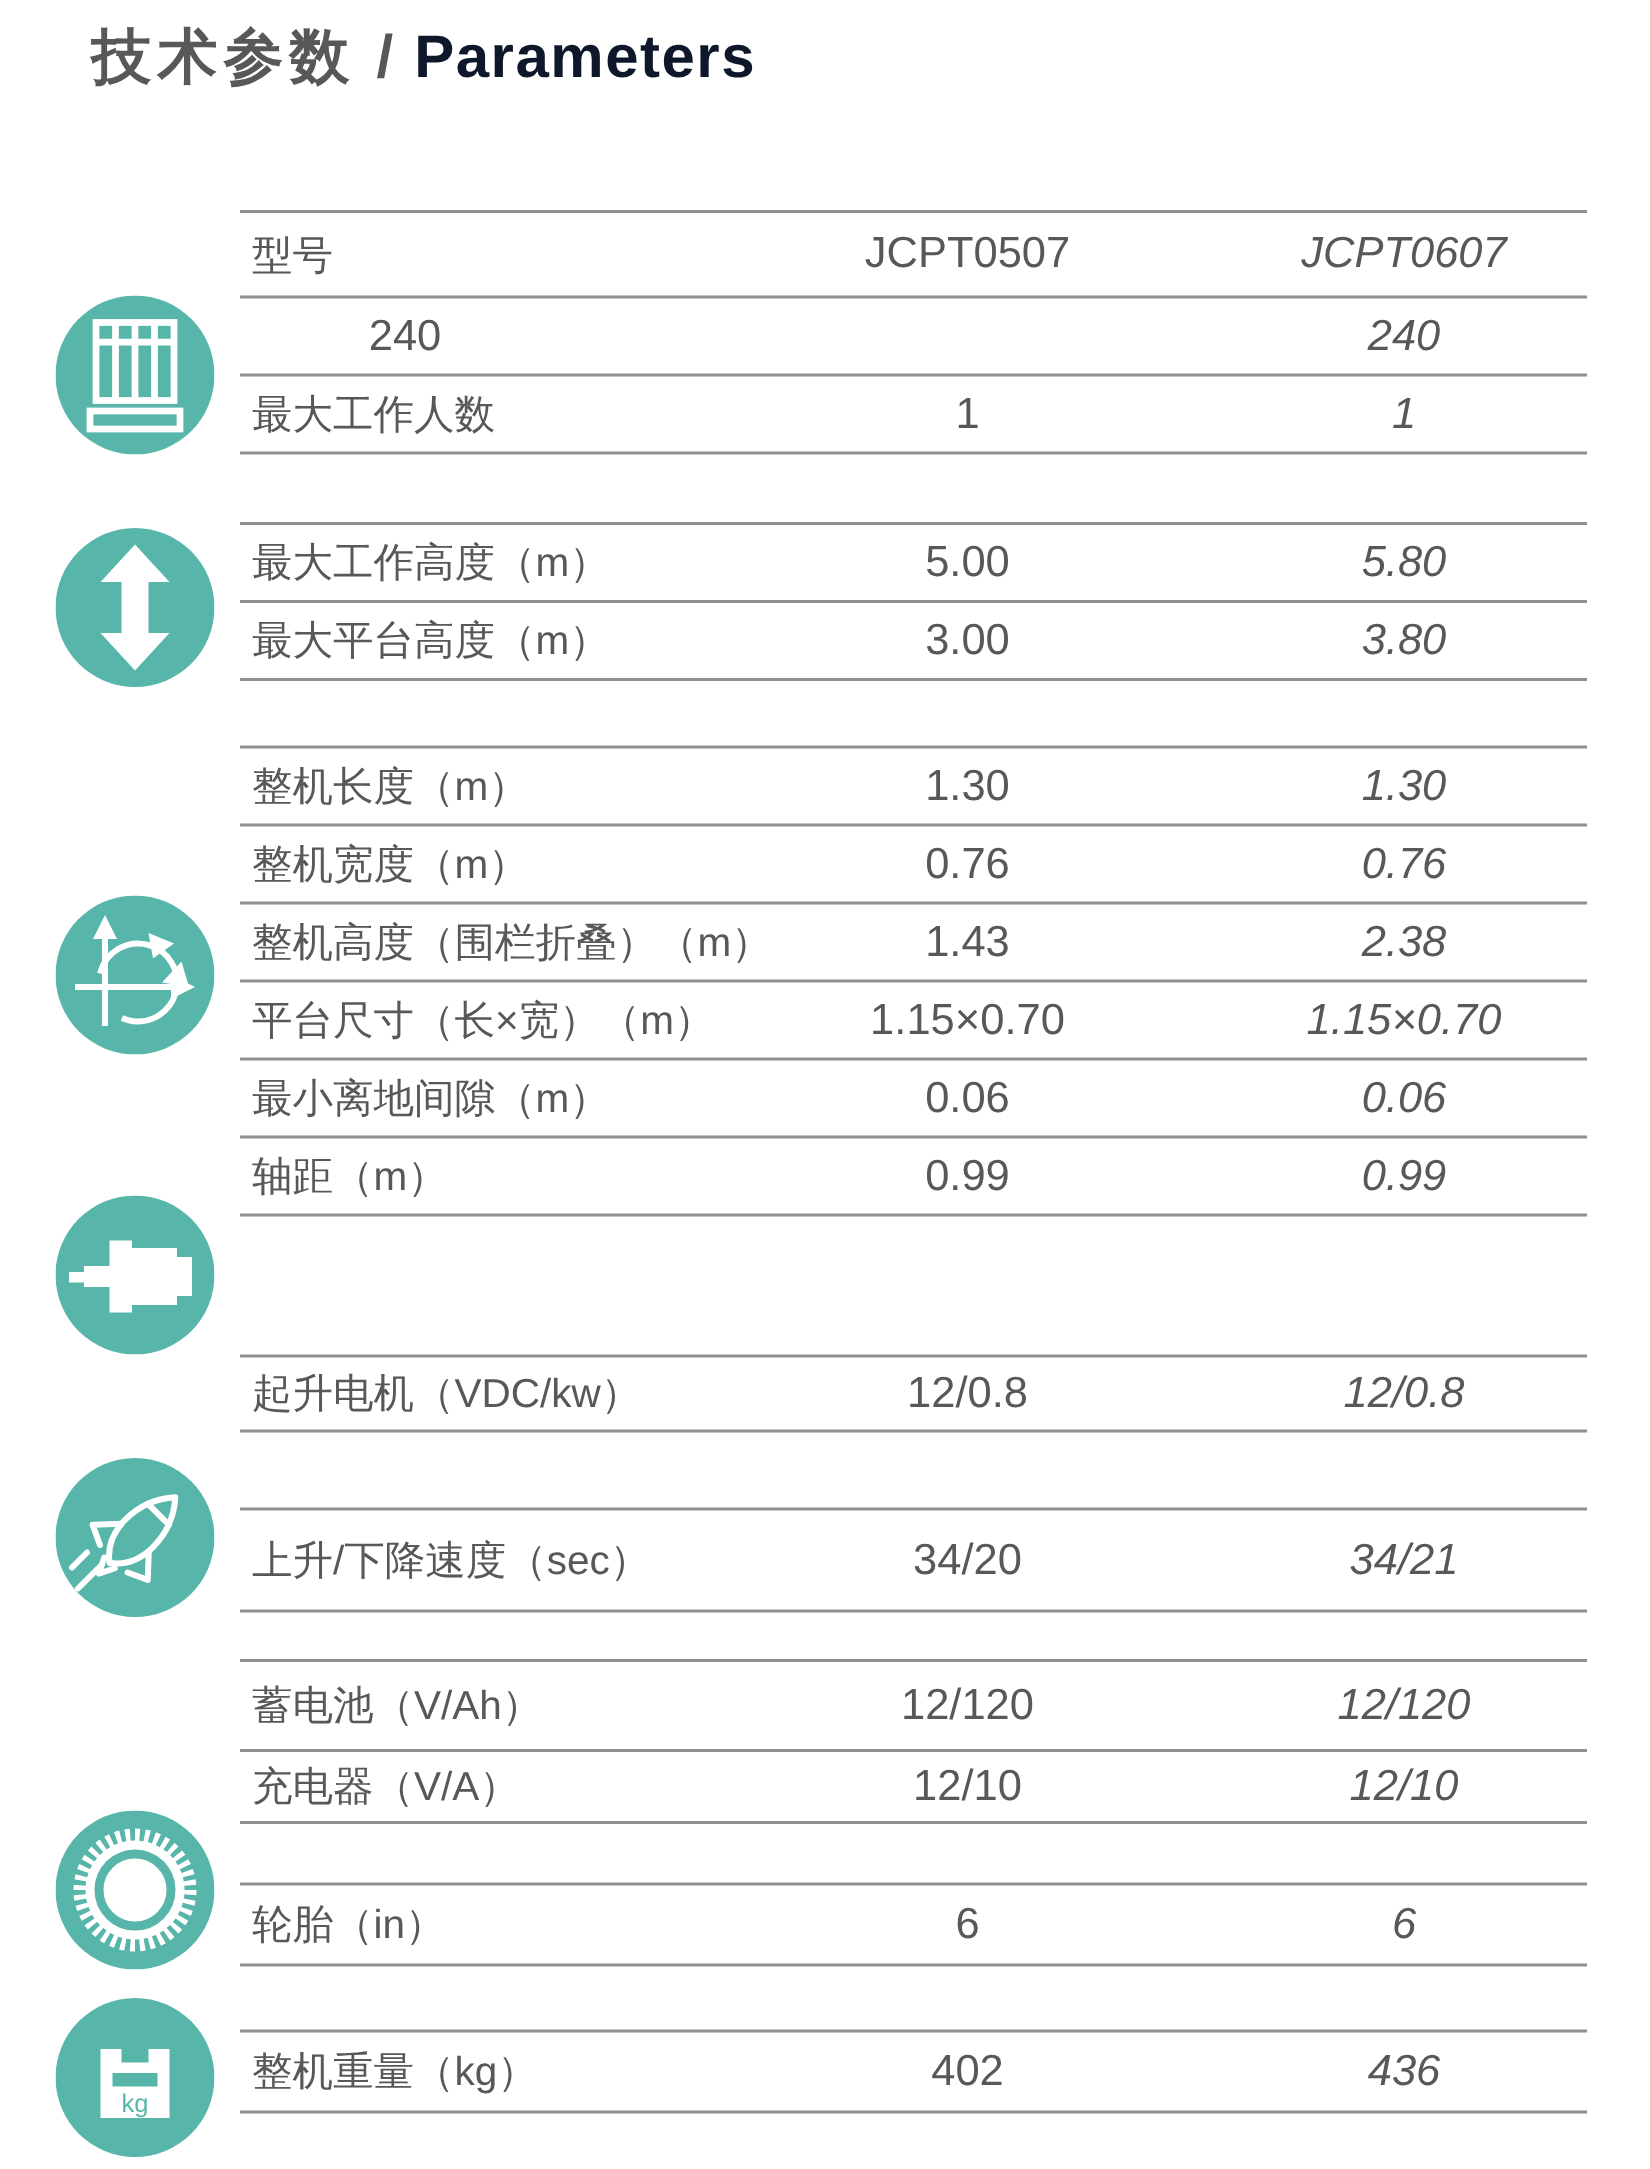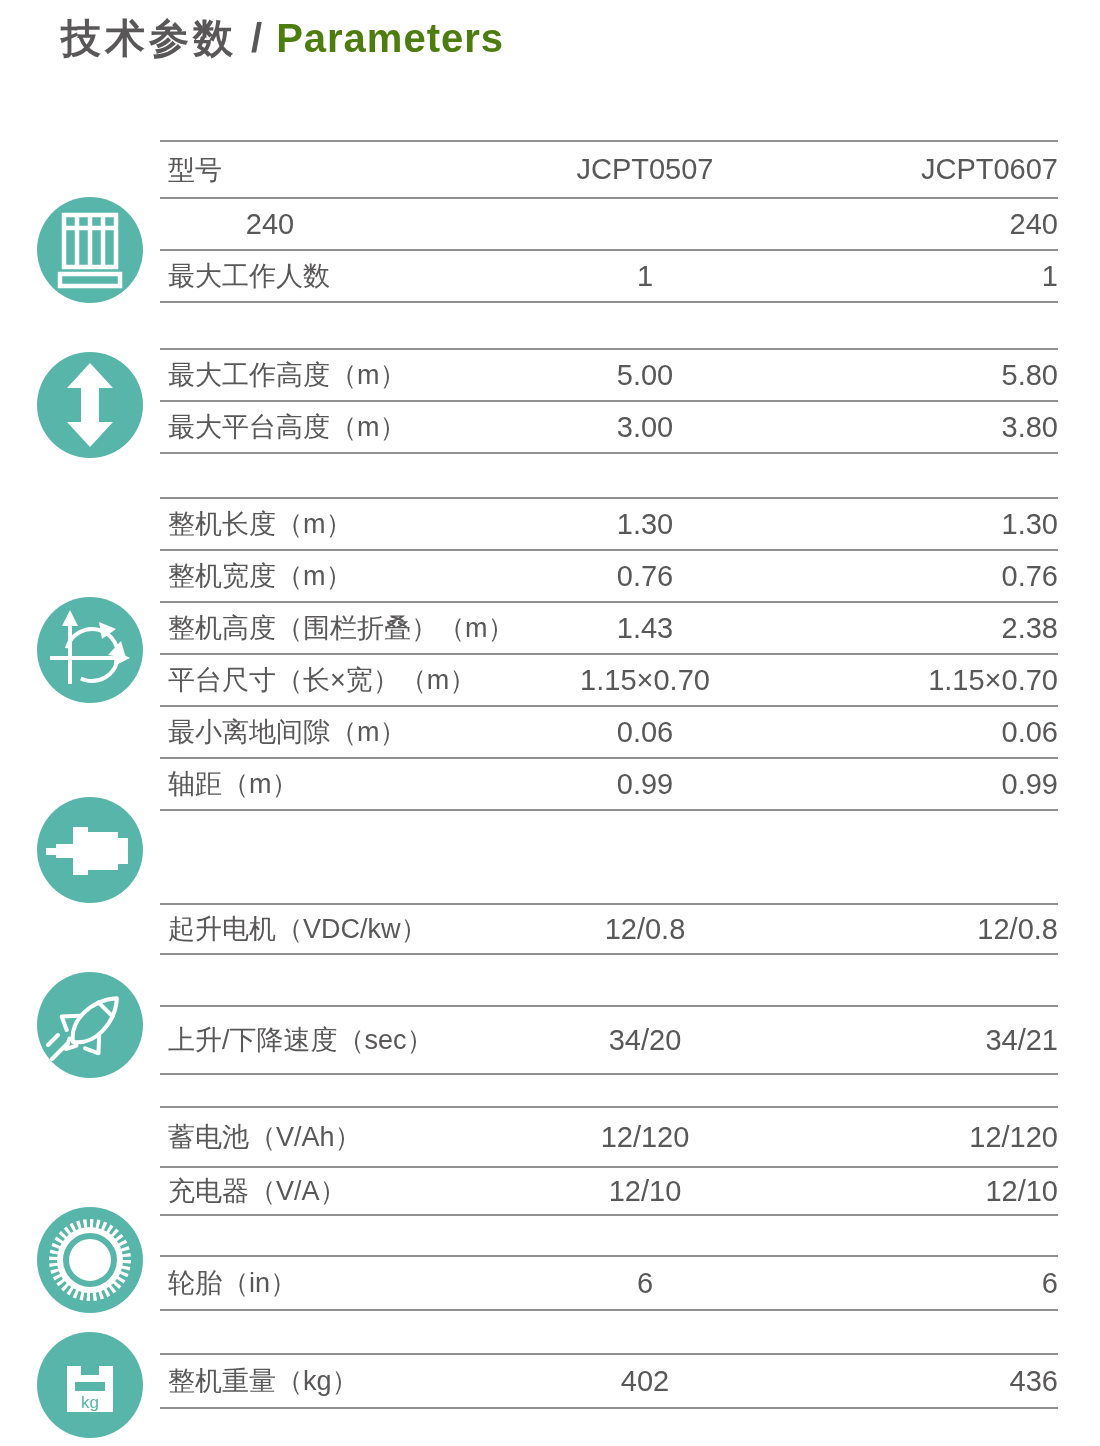--- a/index.html
+++ b/index.html
@@ -12,28 +12,28 @@
   html,body{background:var(--bg);}
   body{
     width:1100px;height:1446px;position:relative;overflow:hidden;
     font-family:"Liberation Sans","DejaVu Sans",sans-serif;
     color:var(--text);
   }
   
   .title{position:absolute;left:38px;top:14px;font-size:40px;line-height:1.2;white-space:nowrap;}
   .title .zh{letter-spacing:4px;color:var(--text);margin-left:23px;}
   .title .sep{color:var(--text);margin:0 14px;}
-  .title .en{color:#4d7c0f;letter-spacing:1px;}
+  .title .en{color:#0f172a;letter-spacing:1px;}
   
   .group{position:absolute;left:160px;width:898px;border-bottom:2px solid var(--line);}
   .row{display:flex;align-items:center;height:52px;border-top:2px solid var(--line);}
   .cell{overflow:hidden;white-space:nowrap;}
   .cell.label{width:375px;padding-left:8px;font-size:27px;}
   .cell.v1{width:220px;text-align:center;font-size:29px;}
-  .cell.v2{width:244px;margin-left:auto;text-align:right;font-size:29px;}
+  .cell.v2{width:244px;margin-left:auto;text-align:center;font-size:29px;font-style:italic;}
   .g1{top:140px}.g2{top:348px}.g3{top:497px}.g4{top:903px}
   .g5{top:1005px}.g6{top:1106px}.g7{top:1255px}.g8{top:1353px}
   
   .icon{position:absolute;left:37px;width:106px;height:106px;}
   .i1{top:197px}.i2{top:352px}.i3{top:597px}.i4{top:797px}
   .i5{top:972px}.i6{top:1207px}.i7{top:1332px}
   svg{display:block}
 </style>
 </head>
 <body>

